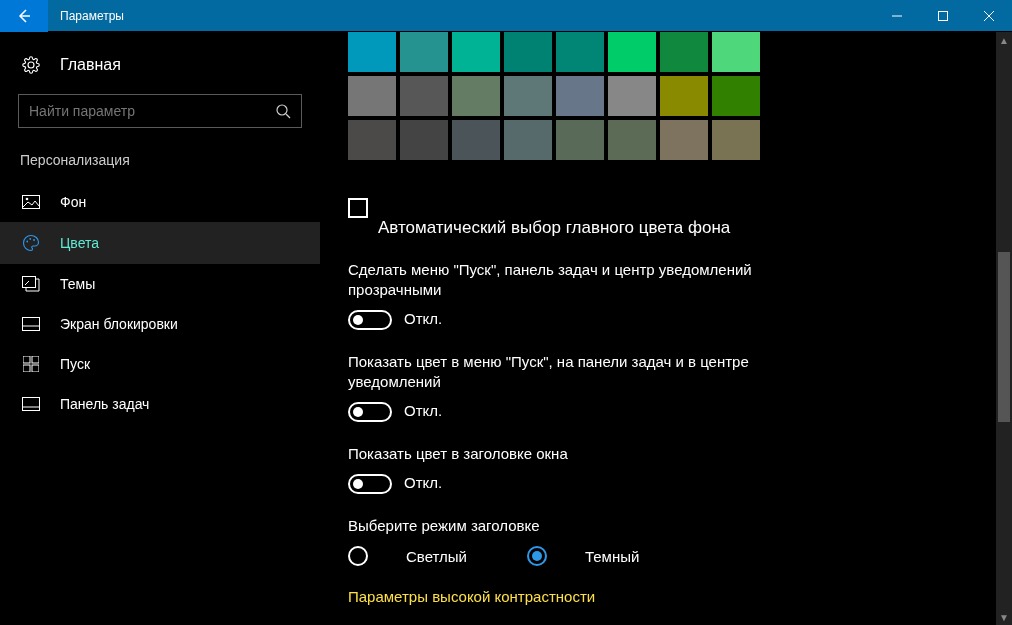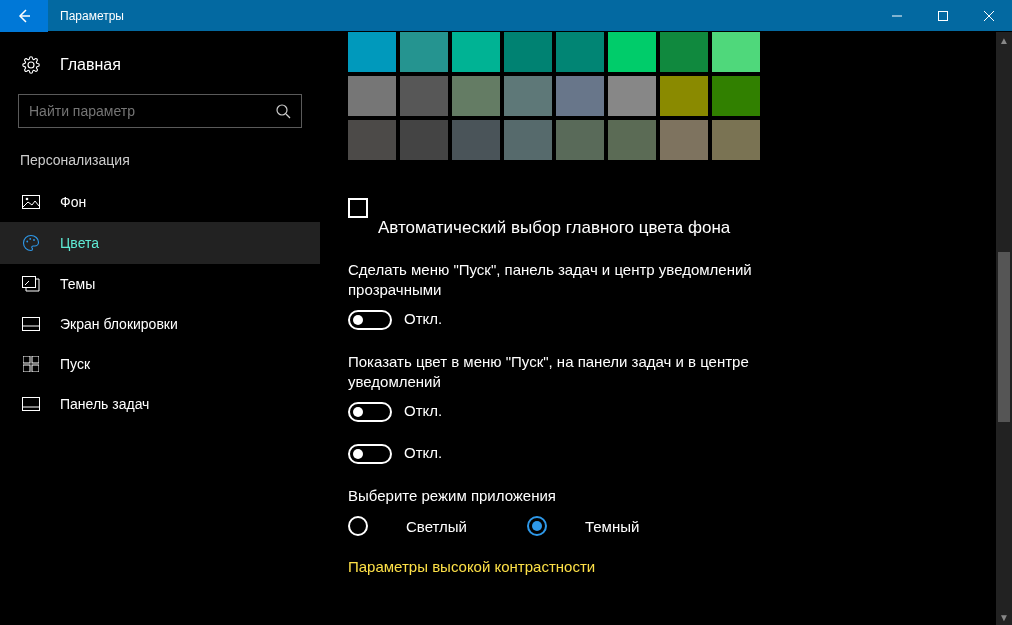--- a/index.html
+++ b/index.html
@@ -231,28 +231,29 @@
 
     <div class="setting-block">
       <div class="setting-label">Показать цвет в меню "Пуск", на панели задач и в центре уведомлений</div>
       <div class="toggle-row">
         <div class="toggle"></div>
         <div class="toggle-state">Откл.</div>
       </div>
     </div>
 
     <div class="setting-block">
+      <div class="setting-label">Показать цвет в заголовке окна</div>
       <div class="toggle-row">
         <div class="toggle"></div>
         <div class="toggle-state">Откл.</div>
       </div>
     </div>
 
     <div class="setting-block">
-      <div class="setting-label">Выберите режим приложения</div>
+      <div class="setting-label">Выберите режим заголовке</div>
       <div class="radio-row" id="radio-row">
           <div class="radio-opt">
             <div class="radio"></div>
             <div class="radio-label">Светлый</div>
           </div>
           <div class="radio-opt">
             <div class="radio selected"></div>
             <div class="radio-label">Темный</div>
           </div>
         </div>

